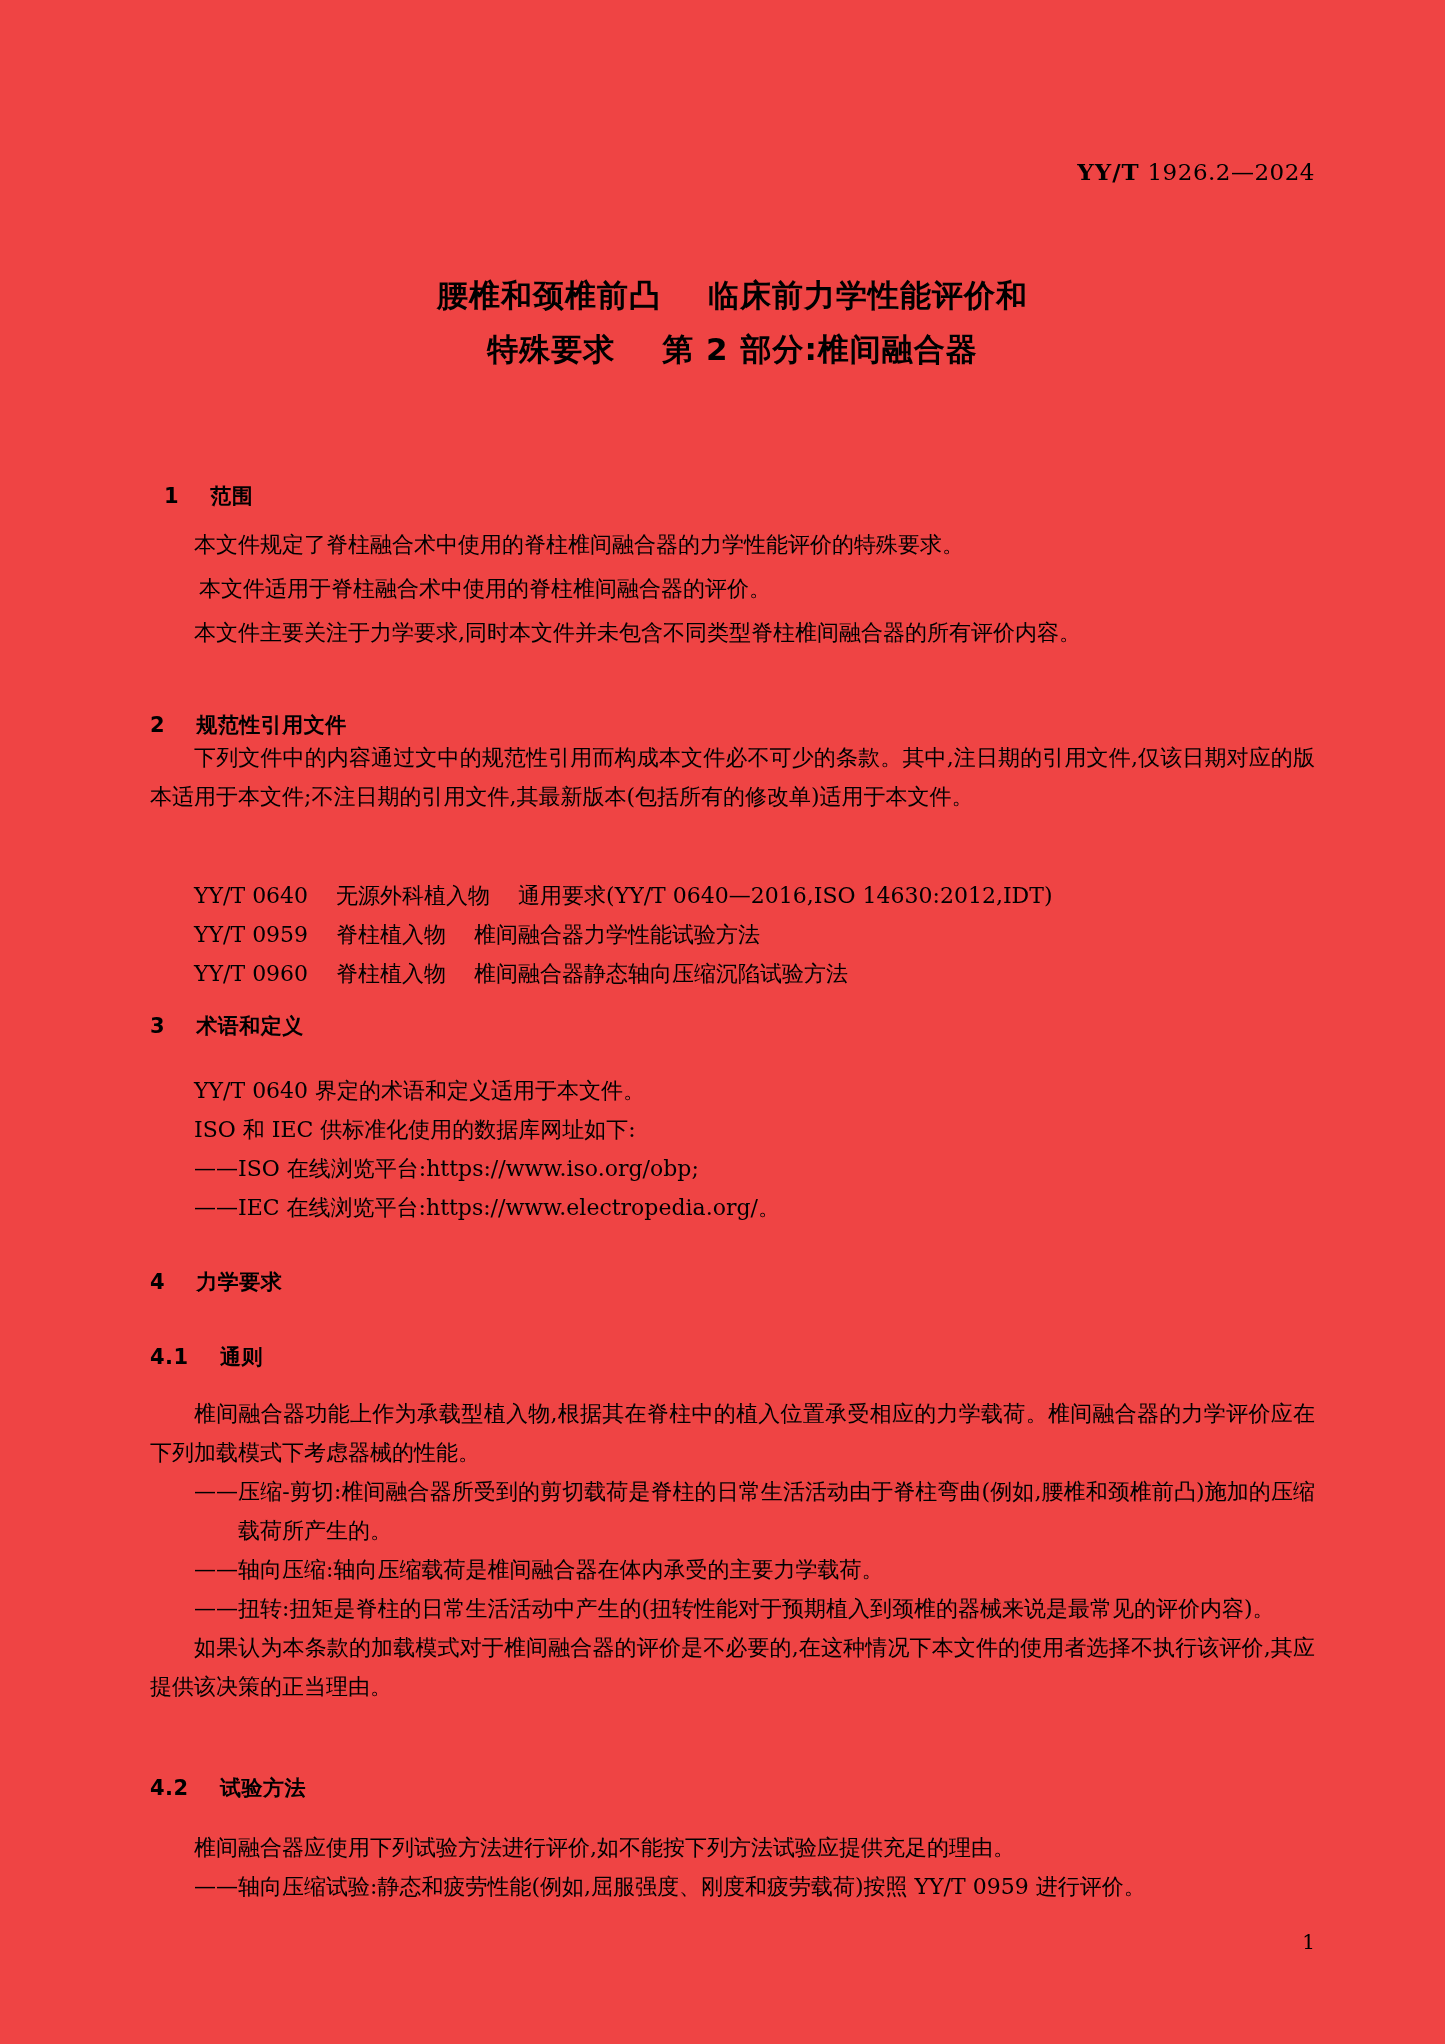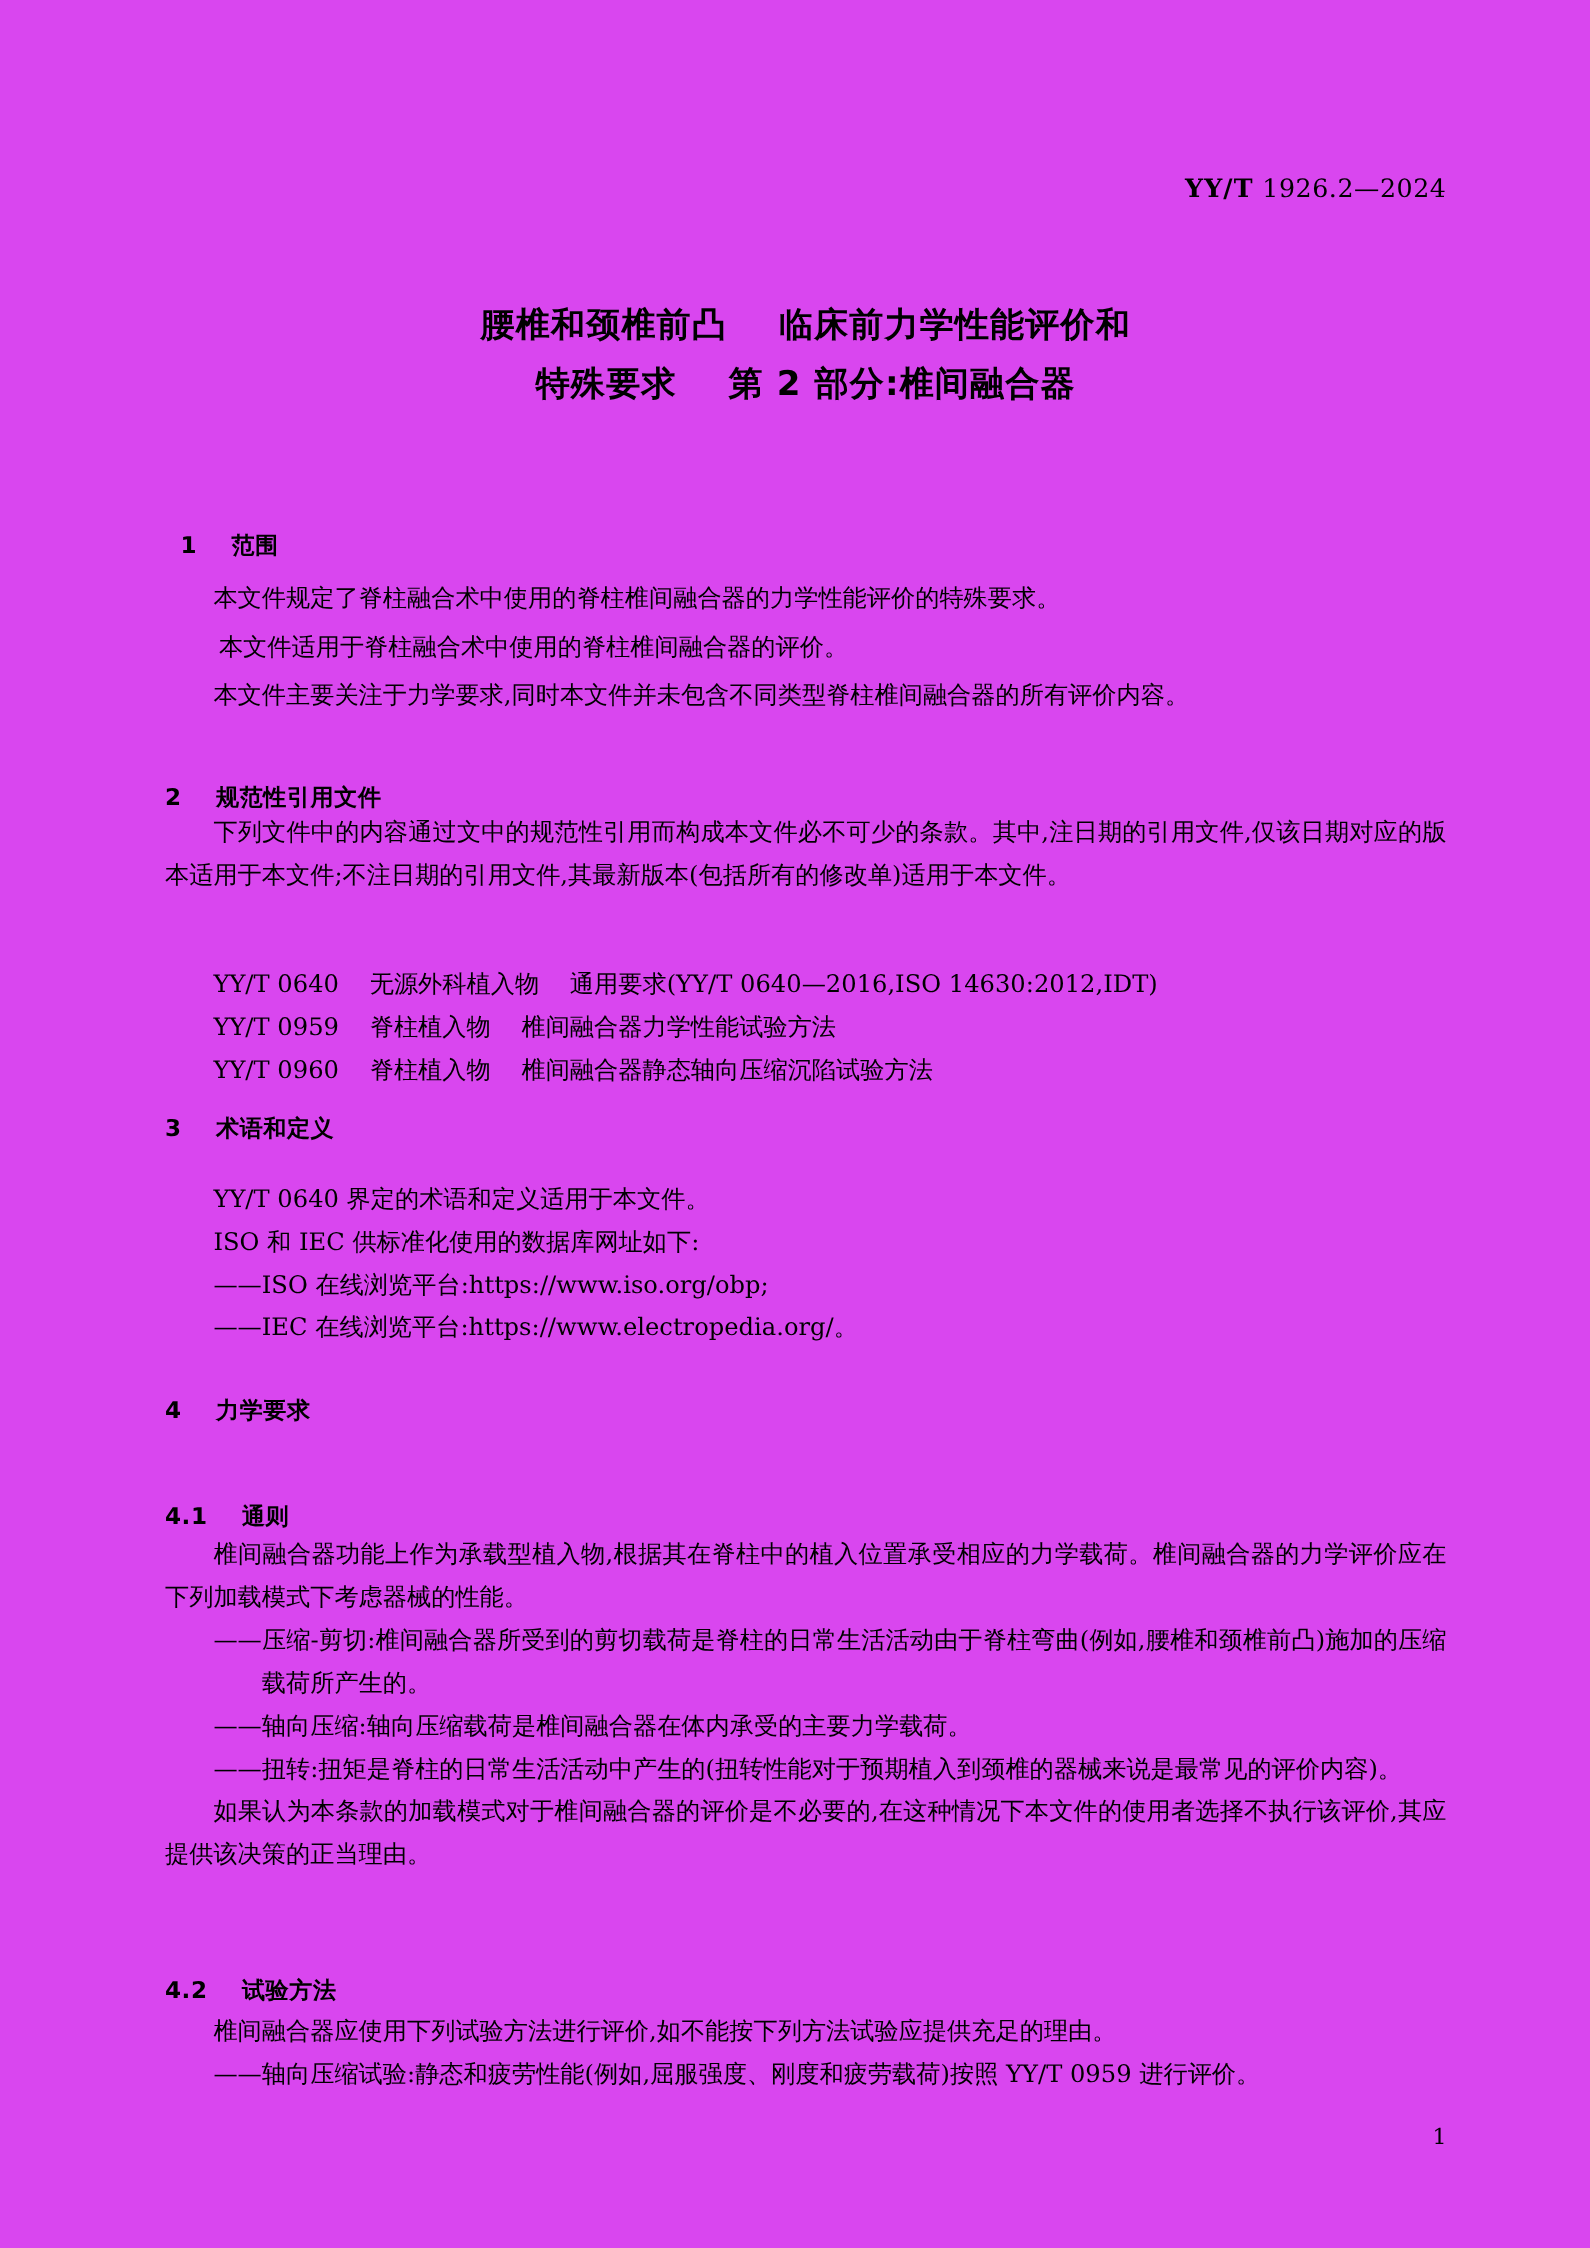--- a/index.html
+++ b/index.html
@@ -10,21 +10,21 @@
   }
   body {
     font-family: "DejaVu Serif", "Liberation Serif", serif;
     color: #000000;
   }
   .page {
     position: relative;
     width: 1445px;
     height: 2044px;
     margin: 0 auto;
-    background: #d946ef;
+    background: #ef4444;
     box-sizing: border-box;
     overflow: hidden;
   }
   .content {
     position: absolute;
     left: 150px;
     top: 0;
     width: 1165px;
   }
 
@@ -68,21 +68,20 @@
     font-size: 21px;
     letter-spacing: 0.5px;
     white-space: pre;
   }
   .h2 {
     font-family: "DejaVu Sans", "Liberation Sans", sans-serif;
     font-weight: bold;
     font-size: 21px;
     letter-spacing: 0.5px;
     white-space: pre;
-    margin-top: 21px;
   }
 
   
   .para {
     font-family: "DejaVu Serif", "Liberation Serif", serif;
     font-size: 22px;
     line-height: 39px;
     text-align: justify;
     white-space: normal;
   }

